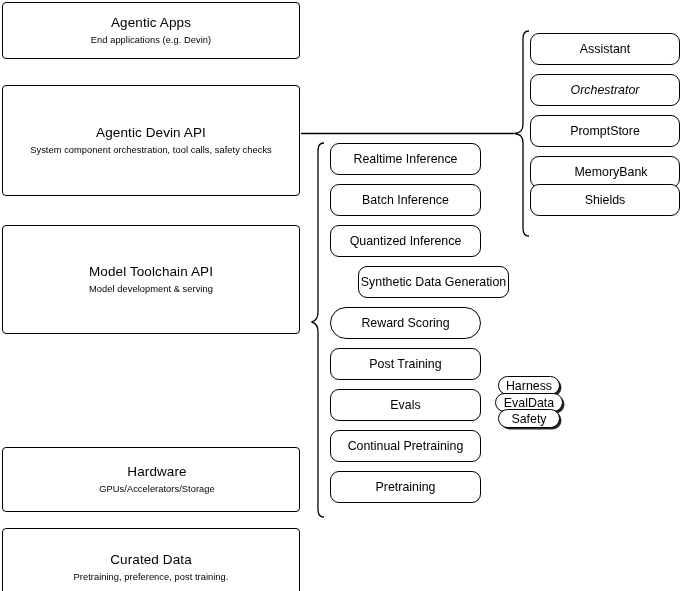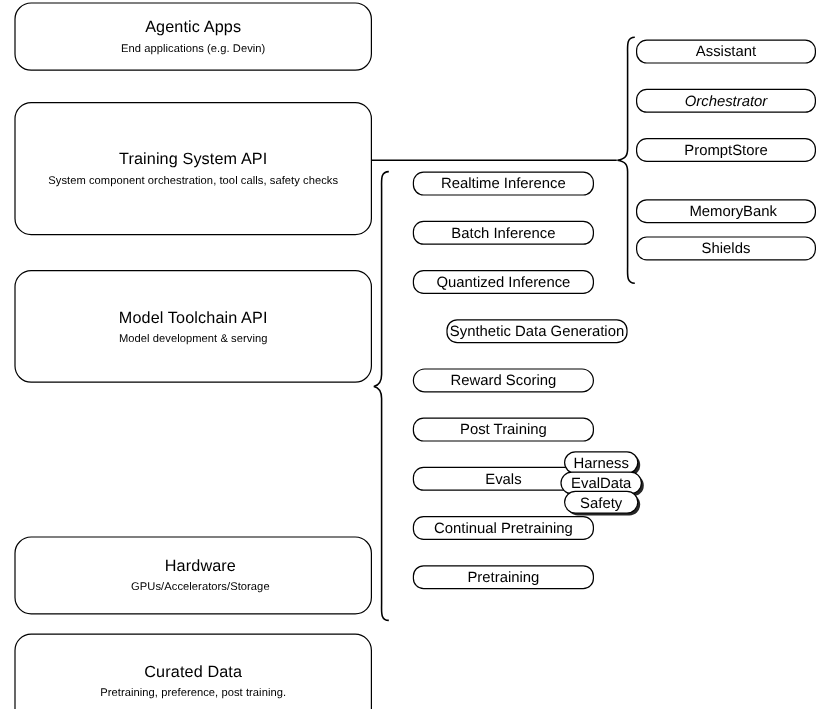--- a/index.html
+++ b/index.html
@@ -30,44 +30,44 @@
     display: flex;
     flex-direction: column;
     align-items: center;
     justify-content: center;
     text-align: center;
     color: #000000;
   }
 
   
   .layer {
-    border-radius: 14px;
-    left: 12px;
+    border-radius: 4px;
+    left: 2px;
     width: 298px;
   }
   .layer .title {
     font-size: 13.5px;
     line-height: 17px;
     letter-spacing: 0.1px;
   }
   .layer .subtitle {
     font-size: 9.3px;
     line-height: 13px;
     margin-top: 3px;
     letter-spacing: 0.05px;
   }
 
   
   .item {
     border-radius: 9px;
-    height: 20px;
+    height: 32px;
     font-size: 12.4px;
     line-height: 16px;
   }
-  .item.mid  { left: 344px; width: 151px; }
+  .item.mid  { left: 330px; width: 151px; }
   .item.right{ left: 530px; width: 150px; }
 
   
   .pill {
     position: absolute;
     box-sizing: border-box;
     border: 1.3px solid #000000;
     border-radius: 999px;
     background: #ffffff;
     box-shadow: 2px 2px 0 -0.5px rgba(0,0,0,0.85);
@@ -91,38 +91,38 @@
   }
   .connectors path, .connectors line {
     fill: none;
     stroke: #000000;
     stroke-width: 1.3px;
   }
 
   
   .z-lines  { z-index: 1; }
   .z-node   { z-index: 2; }
-  .z-pill   { z-index: 3; }
+  .z-pill   { z-index: 3; margin-left: 28px; }
 </style>
 </head>
 <body>
 
 <div id="diagram">
 
   <div class="node layer z-node" style="top:2px;  height:57px;">
     <div class="title">Agentic Apps</div>
     <div class="subtitle">End applications (e.g. Devin)</div>
   </div>
 
   <div class="node layer z-node" style="top:85px; height:111px;">
-    <div class="title">Training System API</div>
+    <div class="title">Agentic Devin API</div>
     <div class="subtitle">System component orchestration, tool calls, safety checks</div>
   </div>
 
-  <div class="node layer z-node" style="top:225px; height:94px;">
+  <div class="node layer z-node" style="top:225px; height:109px;">
     <div class="title">Model Toolchain API</div>
     <div class="subtitle">Model development &amp; serving</div>
   </div>
 
 
   <div class="node layer z-node" style="top:447px; height:65px;padding-left:12px;">
     <div class="title">Hardware</div>
     <div class="subtitle">GPUs/Accelerators/Storage</div>
   </div>
 
@@ -192,20 +192,20 @@
 
   <div class="node item right z-node" style="top:33px;">
     <span>Assistant</span>
   </div>
   <div class="node item right z-node" style="top:74px;font-style:italic;">
     <span>Orchestrator</span>
   </div>
   <div class="node item right z-node" style="top:115px;">
     <span>PromptStore</span>
   </div>
-  <div class="node item right z-node" style="top:166px;padding-left:12px;">
+  <div class="node item right z-node" style="top:156px;padding-left:12px;">
     <span>MemoryBank</span>
   </div>
-  <div class="node item right z-node" style="top:197px;">
+  <div class="node item right z-node" style="top:184px;">
     <span>Shields</span>
   </div>
 
 </div>
 
 </body></html>

